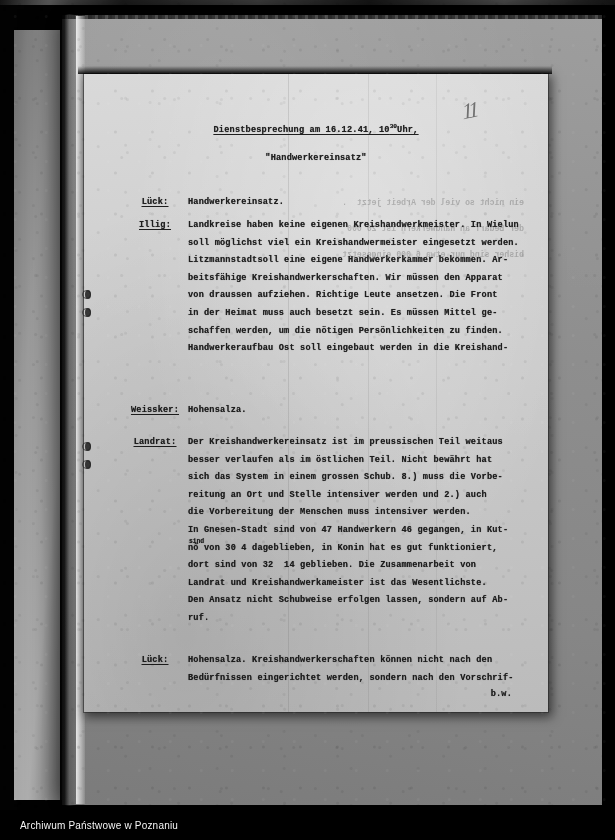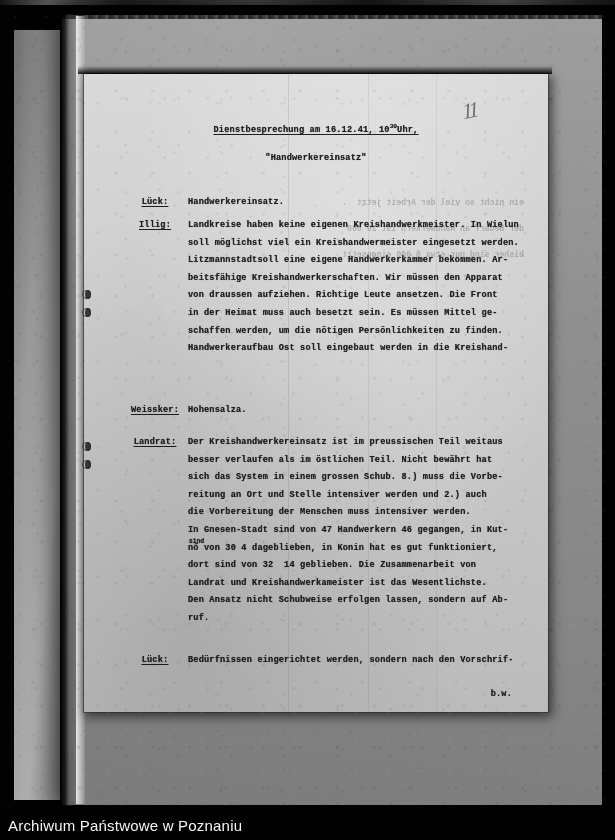--- a/index.html
+++ b/index.html
@@ -264,23 +264,23 @@
     bottom: 0;
     width: 615px;
     height: 30px;
     background: #000;
     display: flex;
     align-items: center;
   }
   .watermark-text {
     color: #f2f2f2;
     font-family: "Liberation Sans", sans-serif;
-    font-size: 15px;
+    font-size: 10px;
     letter-spacing: .2px;
-    padding-left: 8px;
+    padding-left: 20px;
     white-space: nowrap;
   }
 </style>
 </head>
 <body>
 
 <div id="scan">
 
   <div class="bed-strip top"></div>
   <div class="bed-strip bottom"></div>
@@ -369,20 +369,21 @@
           <span class="ln">dort sind von 32  14 geblieben. Die Zusammenarbeit von</span>
           <span class="ln">Landrat und Kreishandwerkameister ist das Wesentlichste.</span>
           <span class="ln">Den Ansatz nicht Schubweise erfolgen lassen, sondern auf Ab-</span>
           <span class="ln">ruf.</span>
         </div>
       </div>
 
       <div class="speech" style="top:578px;">
         <div class="spk wide">Lück:</div>
         <div class="body-lines">
+          <span class="ln">Hohensalza. Kreishandwerkerschaften können nicht nach den</span>
           <span class="ln">Bedürfnissen eingerichtet werden, sondern nach den Vorschrif-</span>
         </div>
       </div>
 
       <div class="bw" style="top:612px;">b.w.</div>
 
     </div>
   </div>
 
   <div class="grain"></div>

